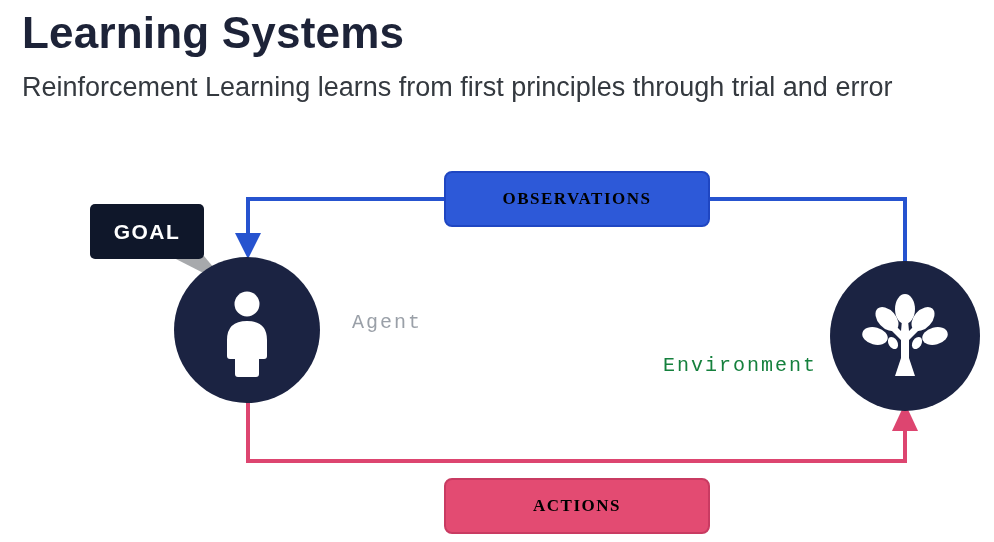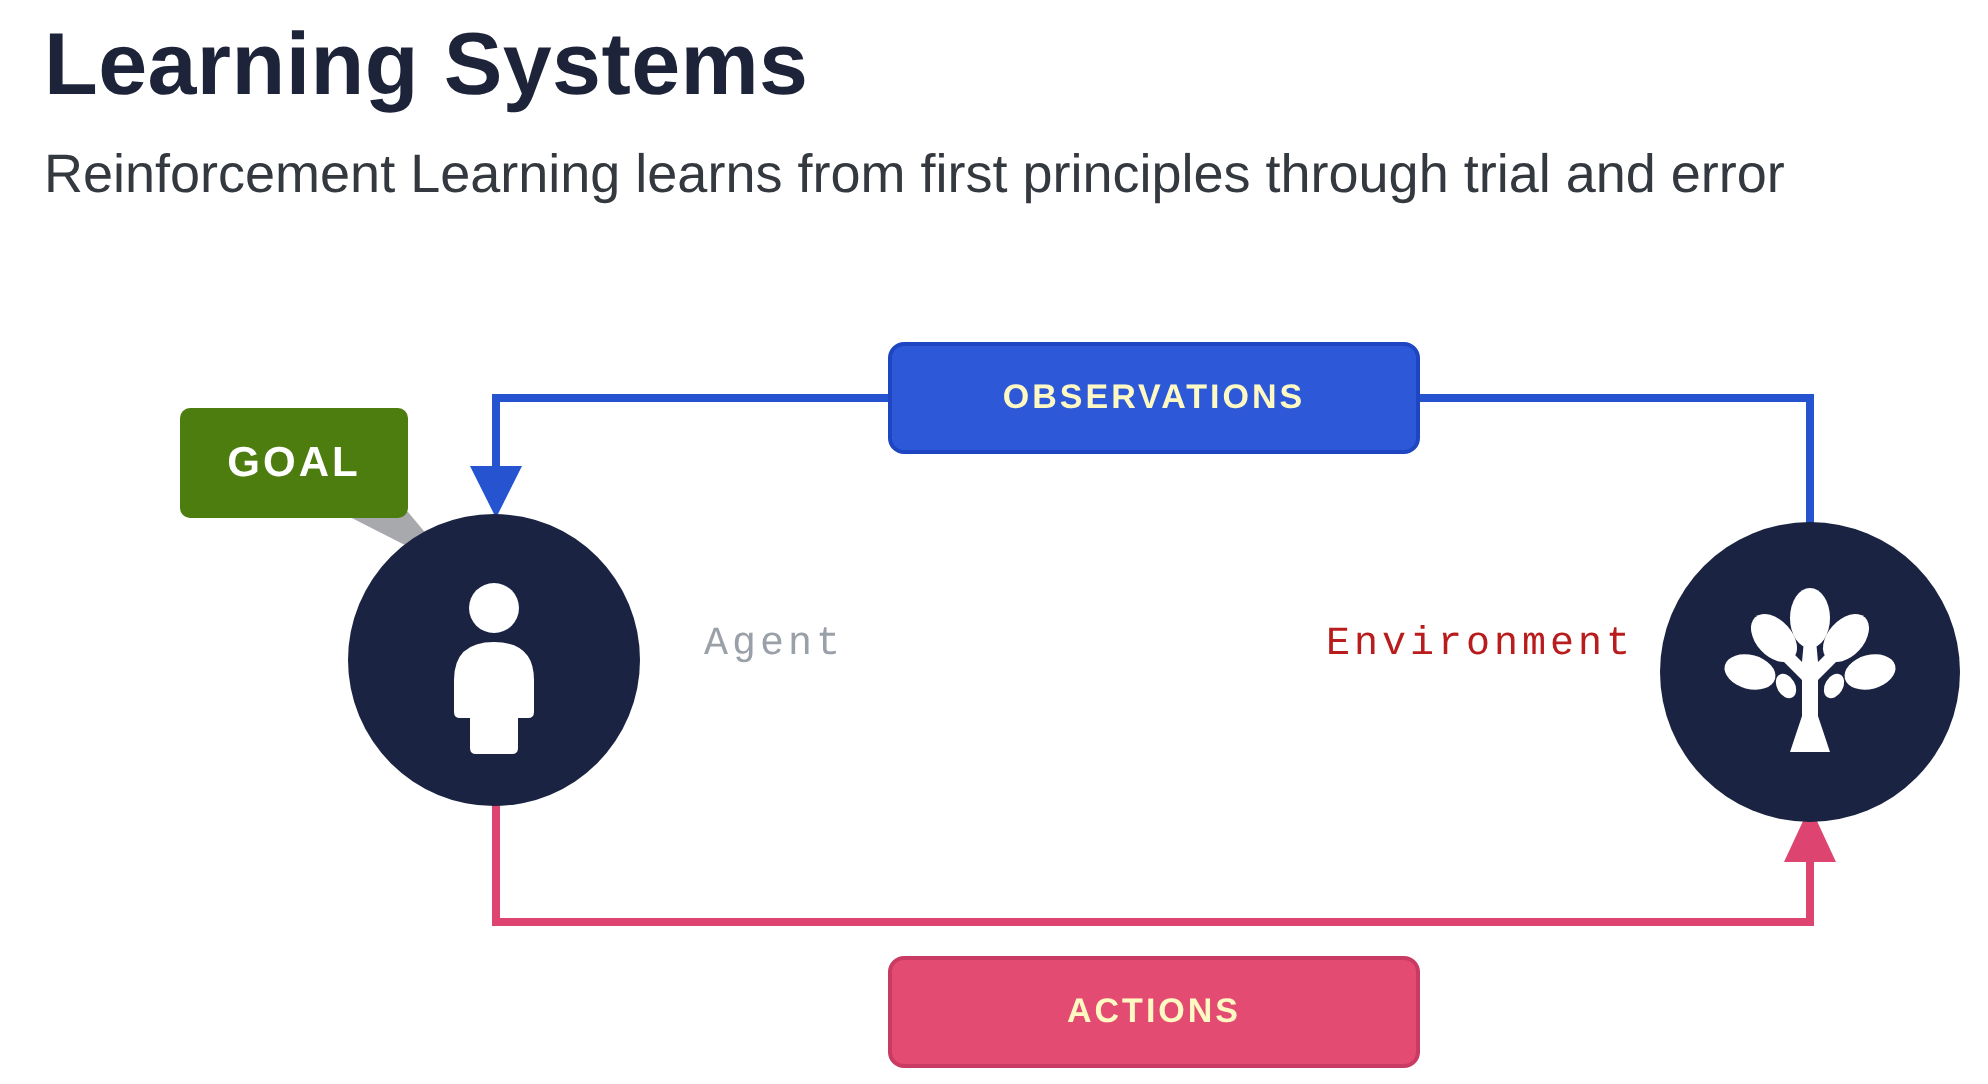--- a/index.html
+++ b/index.html
@@ -100,24 +100,25 @@
     border: 2px solid transparent;
     box-sizing: border-box;
     z-index: 4;
     display: flex;
     align-items: center;
     justify-content: center;
   }
   .box-observations { top: 171px; }
   .box-actions { top: 455px; margin-top: 23px; }
   .flow-box .box-text {
-    color: #fef9c3;
+    color: #000000;
     font-weight: bold;
     font-size: 17px;
     letter-spacing: 1.5px;
+    font-family: Liberation Serif, serif;
   }
 </style>
 </head>
 <body>
 
 <div class="stage">
 
   <h1 class="title" style="color: rgb(29, 35, 56);">Learning Systems</h1>
 
   <p class="subtitle" style="color: rgb(52, 57, 63);">Reinforcement Learning learns from first principles through trial and error</p>
@@ -126,21 +127,21 @@
 
     <polygon points="170,256 204,256 229,286" fill="#a7a9ac"></polygon>
 
     <path d="M 905 280 L 905 199 L 248 199 L 248 237" fill="none" stroke-width="4" stroke="#2653cf"></path>
     <polygon points="235,233 261,233 248,259" fill="#2653cf"></polygon>
 
     <path d="M 248 390 L 248 461 L 905 461 L 905 429" fill="none" stroke-width="4" stroke="#dd4570"></path>
     <polygon points="892,431 918,431 905,403" fill="#dd4570"></polygon>
   </svg>
 
-  <div class="goal-bubble" style="background-color: #4d7c0f;">
+  <div class="goal-bubble" style="background-color: #0f172a;">
     <span class="goal-text">GOAL</span>
   </div>
 
   <div class="node-circle node-agent" style="background-color: rgb(27, 35, 66);">
     <svg width="92" height="104" viewBox="-40 -52 80 104">
       <circle class="icon-fill" cx="0" cy="-26" r="12.5"></circle>
       <path class="icon-fill" d="M -20,10 Q -20,-9 0,-9 Q 20,-9 20,10
         L 20,26 Q 20,29 17,29 L 12,29 L 12,44 Q 12,47 9,47
         L -9,47 Q -12,47 -12,44 L -12,29 L -17,29 Q -20,29 -20,26 Z"></path>
     </svg>
@@ -154,21 +155,21 @@
       <ellipse class="icon-fill" cx="-30" cy="-2" rx="8.5" ry="13" transform="rotate(-75 -30 -2)"></ellipse>
       <ellipse class="icon-fill" cx="30" cy="-2" rx="8.5" ry="13" transform="rotate(75 30 -2)"></ellipse>
       <ellipse class="icon-fill" cx="-12" cy="5" rx="4.5" ry="6.5" transform="rotate(-30 -12 5)"></ellipse>
       <ellipse class="icon-fill" cx="12" cy="5" rx="4.5" ry="6.5" transform="rotate(30 12 5)"></ellipse>
       <path class="icon-fill" d="M -10,38 L -4,20 L -4,2 L -17,-11 L -13,-16 L -4,-7
         L -3,-18 L 3,-18 L 4,-7 L 13,-16 L 17,-11 L 4,2 L 4,20 L 10,38 Z"></path>
     </svg>
   </div>
 
   <span class="node-label label-agent" style="color: rgb(154, 160, 168);">Agent</span>
-  <span class="node-label label-environment" style="color: #b91c1c;">Environment</span>
+  <span class="node-label label-environment" style="color: #15803d; margin-top: 43px;">Environment</span>
 
   <div class="flow-box box-observations" style="background-color: rgb(45, 89, 216); border-color: rgb(31, 70, 194);">
     <span class="box-text">OBSERVATIONS</span>
   </div>
 
   <div class="flow-box box-actions" style="background-color: rgb(227, 75, 114); border-color: rgb(201, 59, 98);">
     <span class="box-text">ACTIONS</span>
   </div>
 
 </div>

